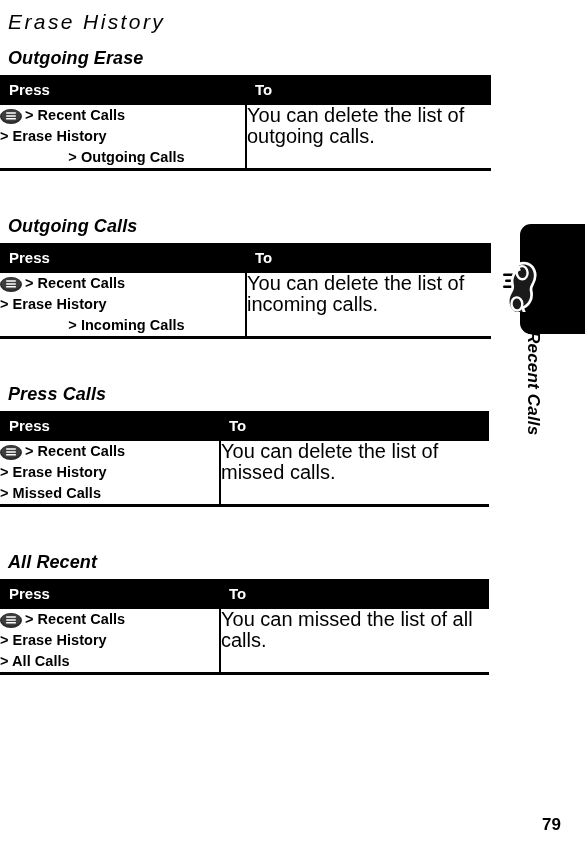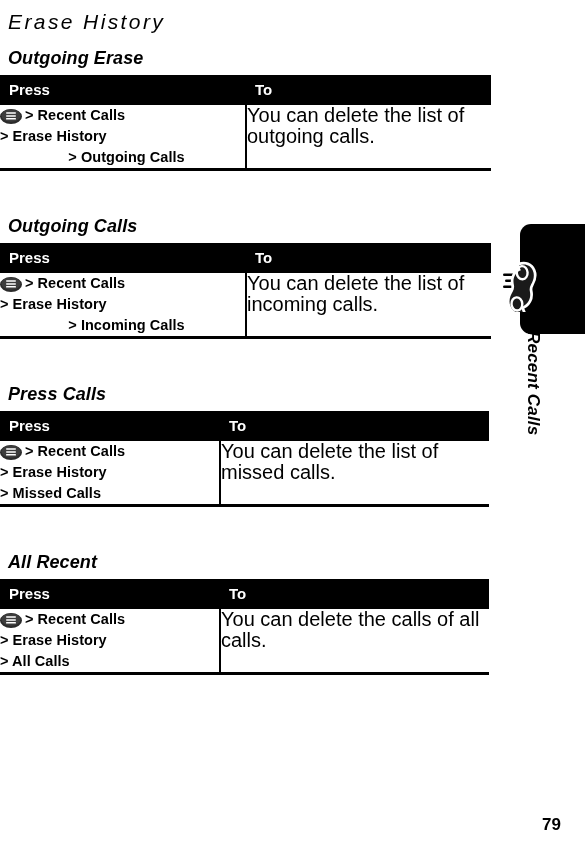--- a/index.html
+++ b/index.html
@@ -293,21 +293,21 @@
                       <ellipse cx="11" cy="6.6" rx="9.6" ry="6.2" fill="#3d3d3d"></ellipse>
                       <rect x="6" y="3.3" width="10" height="1.5" rx="0.7" fill="#ffffff"></rect>
                       <rect x="6" y="6.2" width="10" height="1.5" rx="0.7" fill="#ffffff"></rect>
                       <rect x="6" y="9.1" width="10" height="1.5" rx="0.7" fill="#ffffff"></rect>
                     </svg></span><span>&gt; Recent Calls</span></span>
             <span class="press-line">&gt; Erase History</span>
             <span class="press-line">&gt; All Calls</span>
           </div>
         </td>
         <td class="cell-to">
-          <div class="to-text">You can delete the calls of all calls.</div>
+          <div class="to-text">You can missed the list of all calls.</div>
         </td>
       </tr>
     </tbody>
       </table>
   </div>
 
 </div>
 
 <div class="thumb-tab"></div>
 

